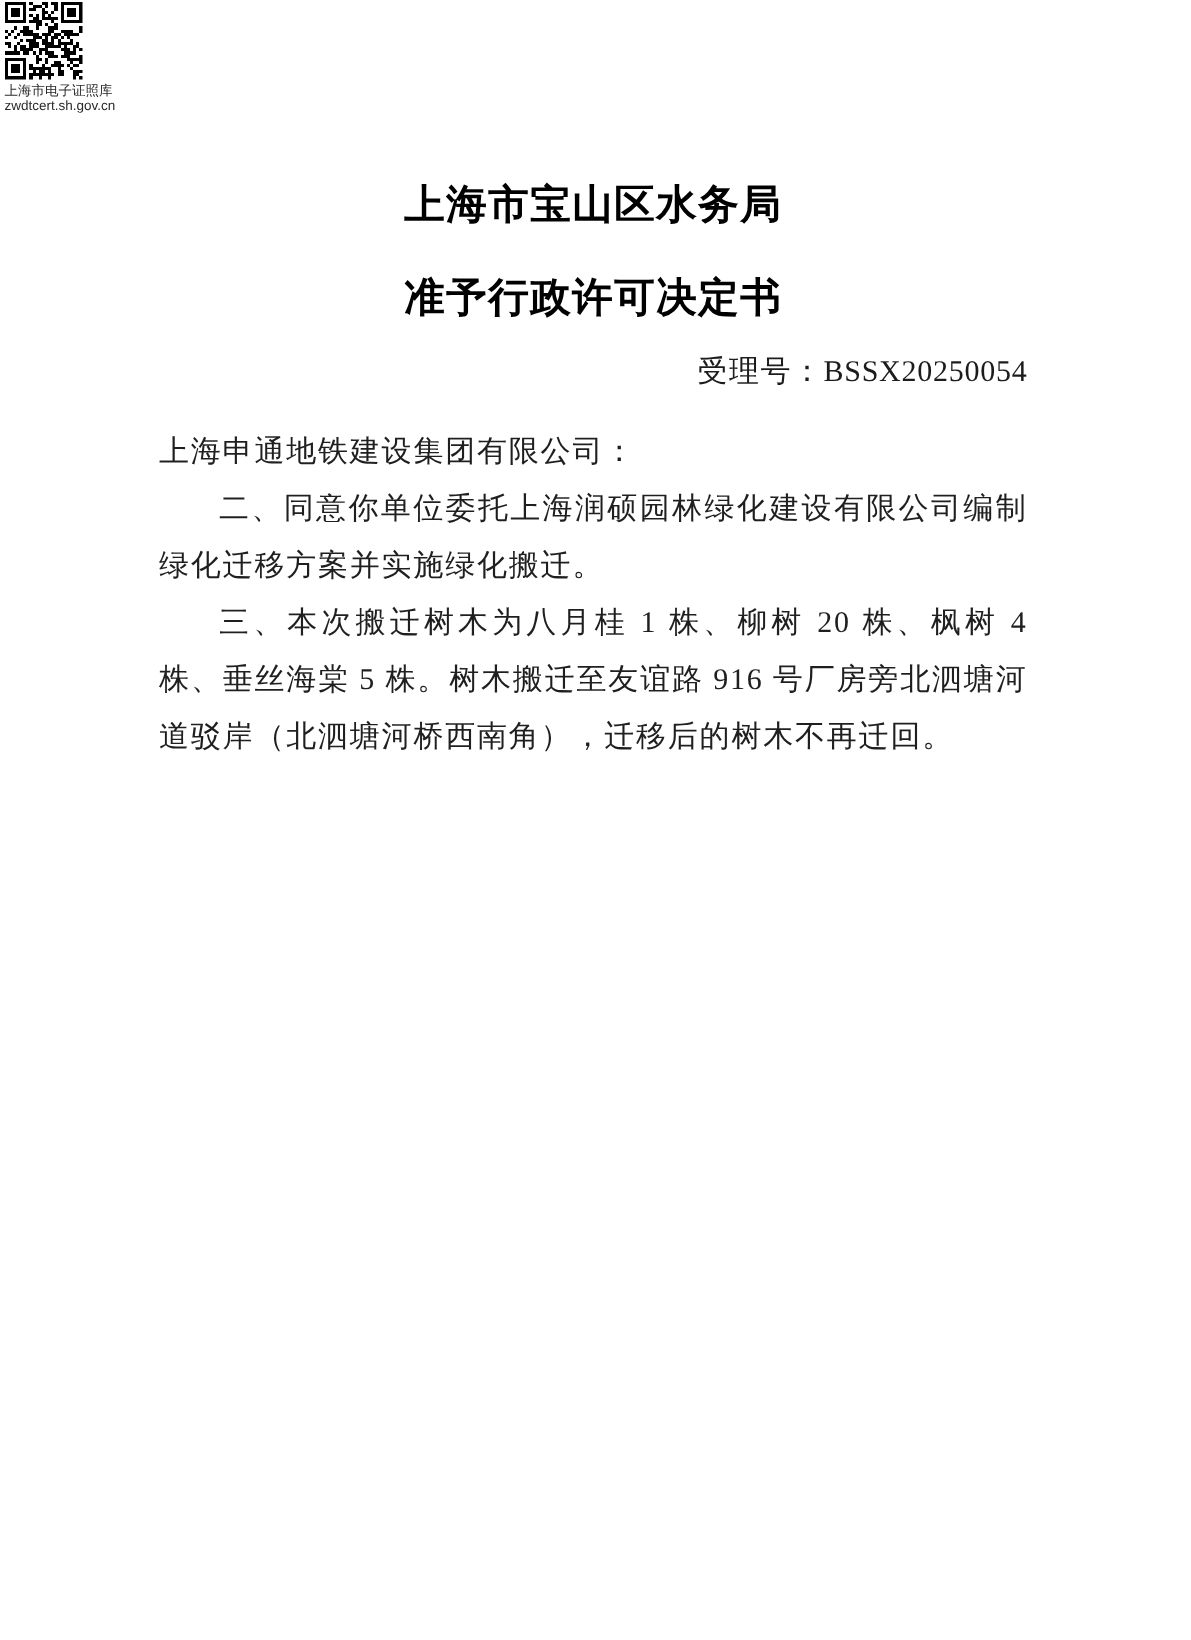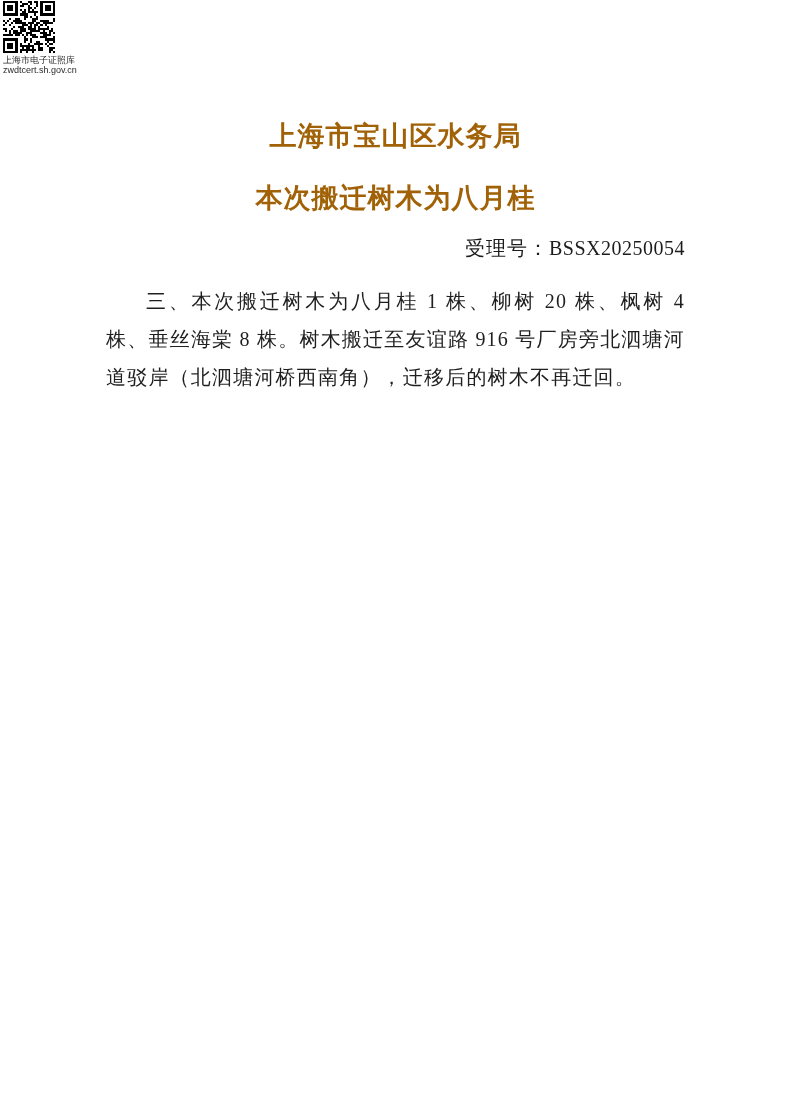--- a/index.html
+++ b/index.html
@@ -45,21 +45,21 @@
     top: 0;
     width: 579px;
   }
   .doc-title {
     margin: 0;
     text-align: center;
     font-size: 27px;
     line-height: 36px;
     font-weight: bold;
     letter-spacing: 1px;
-    color: #a16207;
+    color: #000000;
   }
   .doc-title.first { margin-top: 118px; }
   .doc-title.second { margin-top: 26px; }
 
   .case-no {
     margin-top: 17px;
     text-align: right;
     font-size: 20px;
     line-height: 30px;
     letter-spacing: 1px;
@@ -325,24 +325,26 @@
           <rect x="1" y="19" width="5" height="5" fill="#fff"></rect>
           <rect x="2" y="20" width="3" height="3" fill="#000"></rect>
         </g>
       </svg>
     <div class="qr-label">上海市电子证照库</div>
     <div class="qr-url">zwdtcert.sh.gov.cn</div>
   </div>
 
   <div class="content">
     <h1 class="doc-title first">上海市宝山区水务局</h1>
-    <h1 class="doc-title second">本次搬迁树木为八月桂</h1>
+    <h1 class="doc-title second">准予行政许可决定书</h1>
 
     <div class="case-no"><span>受理号：</span><span class="num">BSSX20250054</span></div>
 
     <div class="bodytext">
+      <p class="salutation">上海申通地铁建设集团有限公司：</p>
       <div>
-          <p class="para">三、本次搬迁树木为八月桂 1 株、柳树 20 株、枫树 4 株、垂丝海棠 8 株。树木搬迁至友谊路 916 号厂房旁北泗塘河道驳岸（北泗塘河桥西南角），迁移后的树木不再迁回。</p>
+          <p class="para">二、同意你单位委托上海润硕园林绿化建设有限公司编制绿化迁移方案并实施绿化搬迁。</p>
+          <p class="para">三、本次搬迁树木为八月桂 1 株、柳树 20 株、枫树 4 株、垂丝海棠 5 株。树木搬迁至友谊路 916 号厂房旁北泗塘河道驳岸（北泗塘河桥西南角），迁移后的树木不再迁回。</p>
         </div>
     </div>
   </div>
 
 </div>
 
 </body></html>

